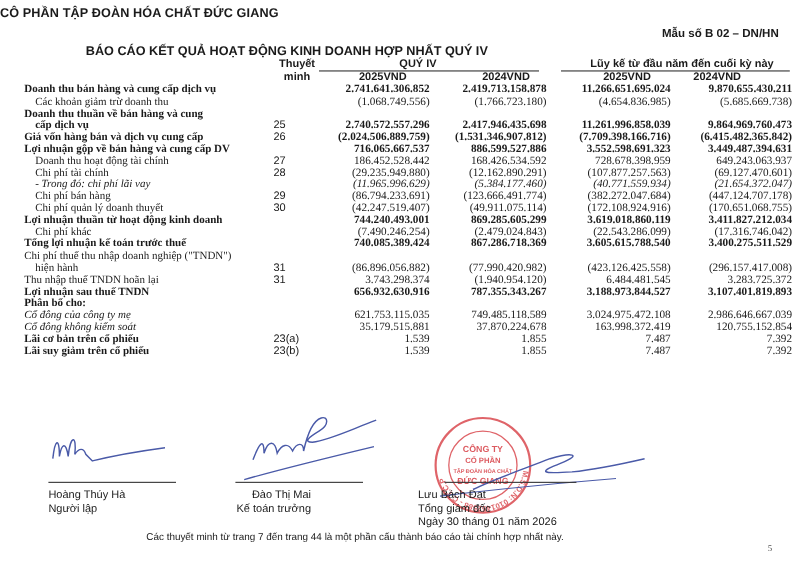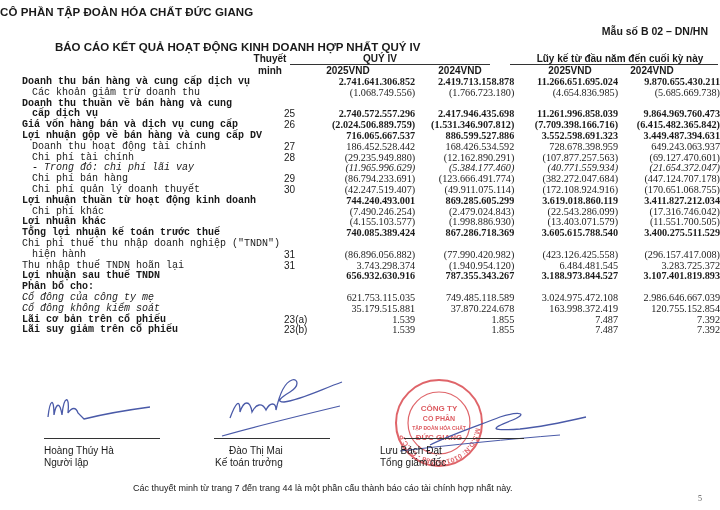--- a/index.html
+++ b/index.html
@@ -1,26 +1,26 @@
 <!DOCTYPE html>
 <html><head>
 <meta charset="utf-8">
 <style>
   html, body { margin: 0; padding: 0; background: #ffffff; }
   body { width: 720px; height: 510px; position: relative; overflow: hidden; color: #1a1a1a; }
   .sans { font-family: "Liberation Sans", sans-serif; }
   .serif { font-family: "Liberation Serif", serif; }
   .company { position: absolute; left: 0; top: 6px; font-size: 11.5px; font-weight: bold; letter-spacing: 0.1px; }
   .form-code { position: absolute; right: 12px; top: 25px; font-size: 10.5px; font-weight: bold; }
-  .report-title { position: absolute; left: 55px; top: 41px; font-size: 11.5px; font-weight: bold; }
+  .report-title { position: absolute; left: 78px; top: 41px; font-size: 11.5px; font-weight: bold; }
   .hdr { position: absolute; font-size: 10px; font-weight: bold; text-align: center; }
   .hdr-line { position: absolute; height: 0; border-top: 1px solid #333; }
   table.stmt { position: absolute; left: 22px; top: 77px; border-collapse: collapse; }
   table.stmt td { padding: 0; height: 10.8px; line-height: 10.8px; white-space: nowrap; }
-  td.lbl { width: 230px; font-family: Liberation Mono, monospace; font-size: 10px; }
+  td.lbl { width: 230px; font-family: Liberation Serif, serif; font-size: 10px; }
   td.note { width: 60px; font-family: "Liberation Sans", sans-serif; font-size: 10px; text-align: left; padding-left: 4px !important; margin-left: 40px; }
   td.num { font-family: "Liberation Serif", serif; font-size: 10.2px; text-align: right; }
   td.c1 { width: 100px; }
   td.c2 { width: 118px; }
   td.c3 { width: 128px; }
   td.c4 { width: 124px; }
   tr.bold td { font-weight: bold; }
   tr.ind td.lbl { padding-left: 10px; }
   tr.ind2 td.lbl { padding-left: 10px; }
   tr.ital td { font-style: italic; }
@@ -149,28 +149,20 @@
       <td class="num c4">3.411.827.212.034</td>
     </tr>
     <tr class="ind">
       <td class="lbl">Chi phí khác</td>
       <td class="note"></td>
       <td class="num c1">(7.490.246.254)</td>
       <td class="num c2">(2.479.024.843)</td>
       <td class="num c3">(22.543.286.099)</td>
       <td class="num c4">(17.316.746.042)</td>
     </tr>
-    <tr>
-      <td class="lbl" style="font-weight:bold">Lợi nhuận khác</td>
-      <td class="note"></td>
-      <td class="num c1">(4.155.103.577)</td>
-      <td class="num c2">(1.998.886.930)</td>
-      <td class="num c3">(13.403.071.579)</td>
-      <td class="num c4">(11.551.700.505)</td>
-    </tr>
     <tr class="bold">
       <td class="lbl">Tổng lợi nhuận kế toán trước thuế</td>
       <td class="note"></td>
       <td class="num c1">740.085.389.424</td>
       <td class="num c2">867.286.718.369</td>
       <td class="num c3">3.605.615.788.540</td>
       <td class="num c4">3.400.275.511.529</td>
     </tr>
     <tr>
       <td class="lbl">Chi phí thuế thu nhập doanh nghiệp ("TNDN")</td>
@@ -284,16 +276,17 @@
   <div>Hoàng Thúy Hà</div>
   <div>Người lập</div>
 </div>
 <div class="sig-name sans" style="left:215px;top:445px;text-align:right;">
   <div>Đào Thị Mai</div>
   <div>Kế toán trưởng</div>
 </div>
 <div class="sig-name sans" style="left:380px;top:445px;">
   <div>Lưu Bách Đạt</div>
   <div>Tổng giám đốc</div>
+  <div>Ngày  30 tháng 01 năm 2026</div>
 </div>
 
 <div class="footnote sans">Các thuyết minh từ trang 7 đến trang 44 là một phần cấu thành báo cáo tài chính hợp nhất này.</div>
 <div class="pagenum serif">5</div>
 
 </body></html>

